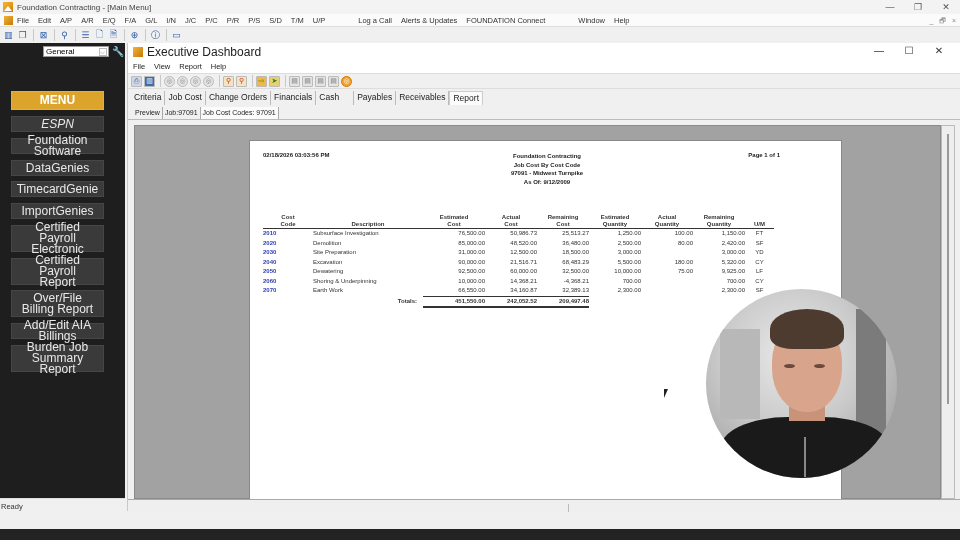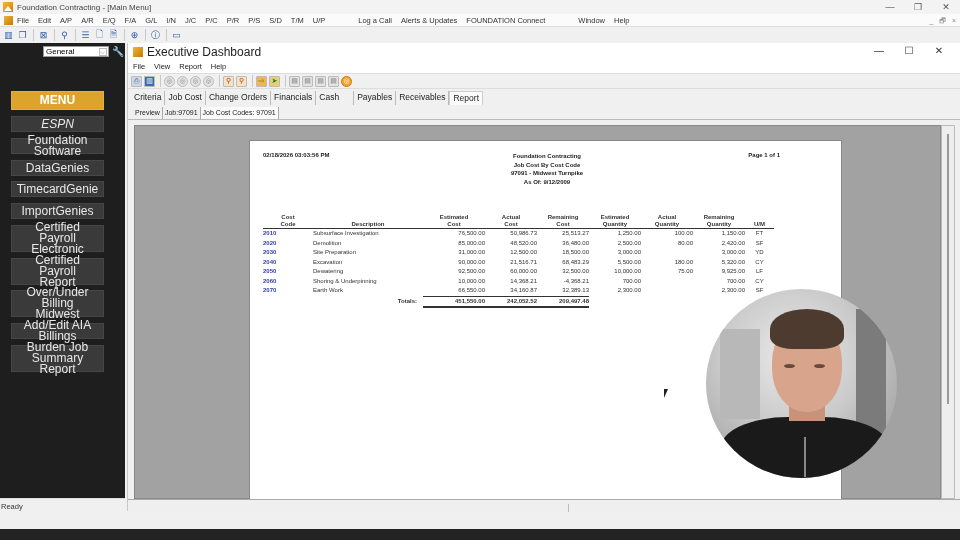--- a/index.html
+++ b/index.html
@@ -162,21 +162,21 @@
       <span class="wrench">🔧</span>
     </div>
     <div class="sb-btn menu" style="top:48px;height:19px;">MENU</div>
     <div class="sb-btn" style="top:73px;height:16px;font-style:italic;">ESPN</div>
     <div class="sb-btn" style="top:95px;height:16px;">Foundation Software</div>
     <div class="sb-btn" style="top:117px;height:16px;">DataGenies</div>
     <div class="sb-btn" style="top:138px;height:16px;">TimecardGenie</div>
     <div class="sb-btn" style="top:160px;height:16px;">ImportGenies</div>
     <div class="sb-btn" style="top:182px;height:27px;padding:0 8px;">Certified Payroll Electronic</div>
     <div class="sb-btn" style="top:215px;height:27px;padding:0 20px;">Certified Payroll Report</div>
-    <div class="sb-btn" style="top:247px;height:27px;padding:0 8px;">Over/Under Billing Midwest</div>
+    <div class="sb-btn" style="top:247px;height:27px;padding:0 8px;">Over/File Billing Report</div>
     <div class="sb-btn" style="top:280px;height:16px;">Add/Edit AIA Billings</div>
     <div class="sb-btn" style="top:302px;height:27px;padding:0 6px;">Burden Job Summary Report</div>
   </div>
 
   <div class="statusbar">Ready</div>
 
   <div class="child">
     <div class="child-title">
       <div class="clogo"></div>
       <span class="ct">Executive Dashboard</span>

